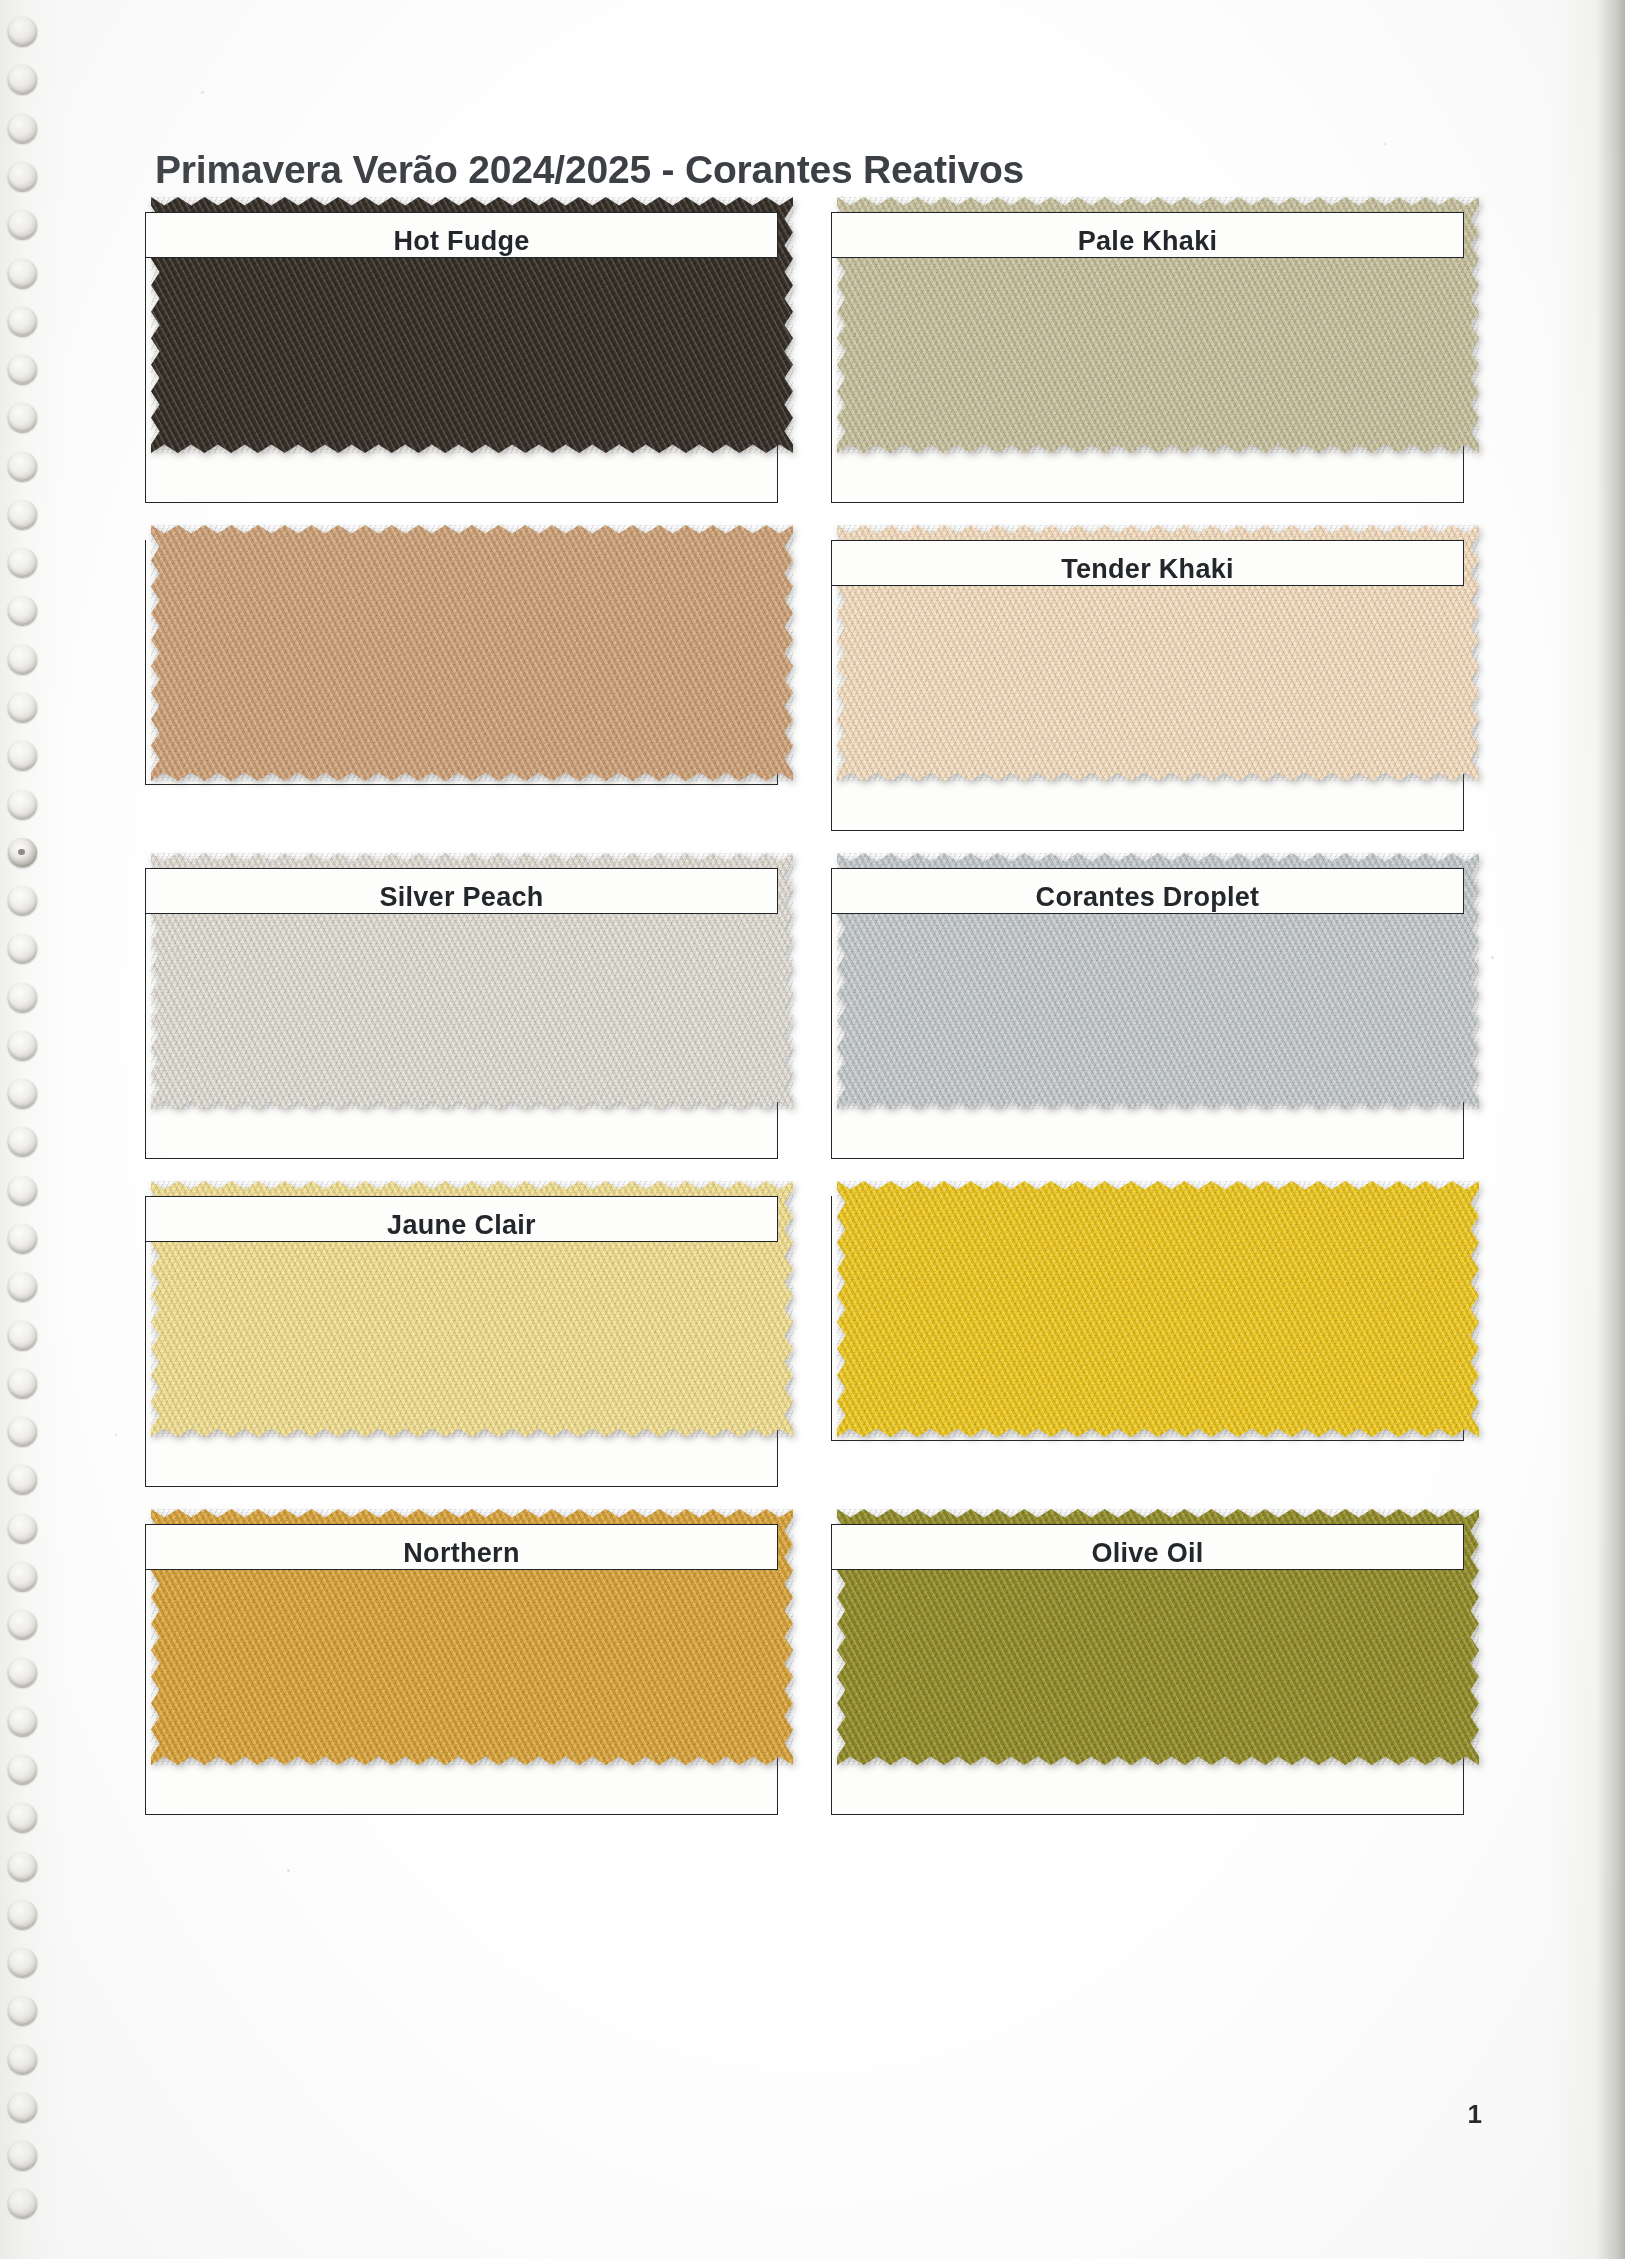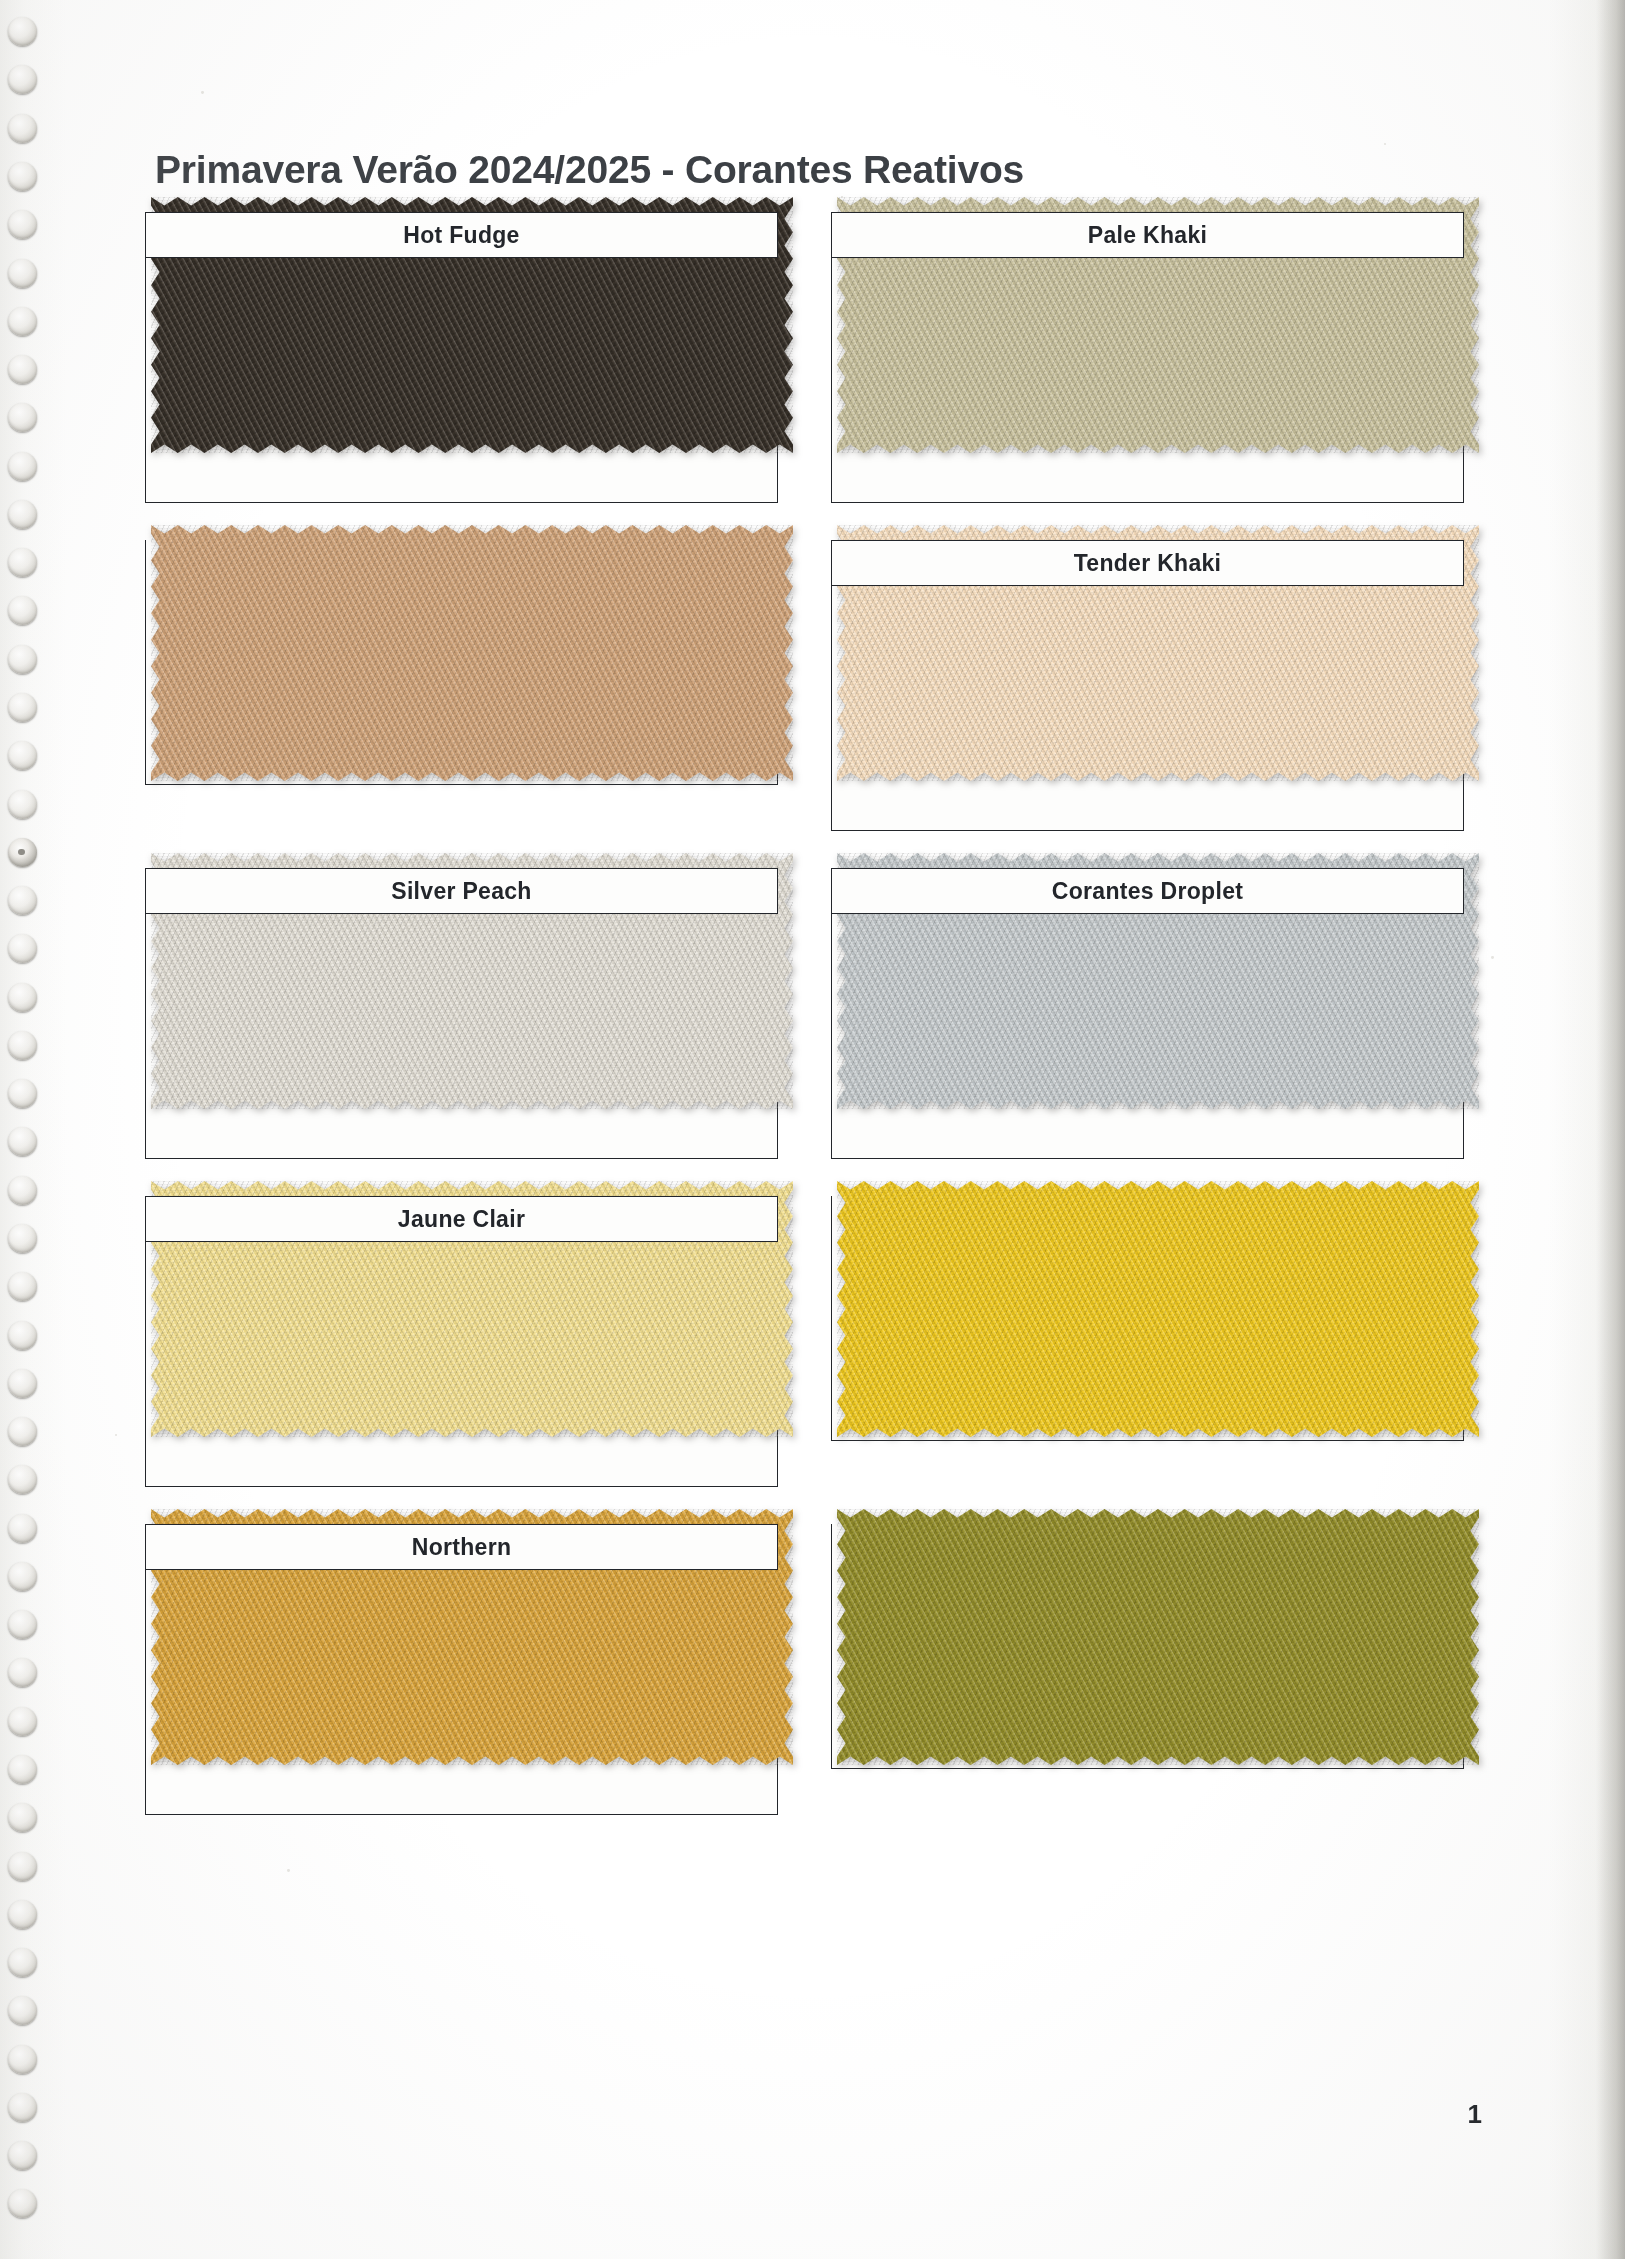--- a/index.html
+++ b/index.html
@@ -58,22 +58,22 @@
   }
   .srow{display:flex;justify-content:space-between;margin-bottom:37px;}
   .card{
     width:633px;position:relative;
   }
   .card-label{
     box-sizing:border-box;
     height:46px;
     border:1.9px solid #23262b;
     background:#fdfdfc;
-    display:flex;align-items:center;justify-content:center;
-    font-size:23px;font-weight:700;color:#23262b;
+    display:flex;align-items:flex-end;justify-content:center;
+    font-size:27px;font-weight:700;color:#23262b;
     letter-spacing:0.3px;
     position:relative;z-index:3;
   }
   .card-body{
     box-sizing:border-box;
     height:245px;
     border:1.9px solid #23262b;
     border-top:none;
     background:#fdfdfc;
     position:relative;
@@ -407,20 +407,23 @@
                 <rect width="6" height="1.3" y="3" fill="#000000" opacity="0.10"></rect>
                 <rect width="1.3" height="6" x="1.5" fill="#000000" opacity="0.05"></rect>
               </pattern>
             </defs>
             <path d="M 0 9 L 0.0 0.0 L 14.0 9.0 L 28.0 0.0 L 42.0 9.0 L 56.0 0.0 L 70.0 9.0 L 84.0 0.0 L 98.0 9.0 L 112.0 0.0 L 126.0 9.0 L 140.0 0.0 L 154.0 9.0 L 168.0 0.0 L 182.0 9.0 L 196.0 0.0 L 210.0 9.0 L 224.0 0.0 L 238.0 9.0 L 252.0 0.0 L 266.0 9.0 L 280.0 0.0 L 294.0 9.0 L 308.0 0.0 L 322.0 9.0 L 336.0 0.0 L 350.0 9.0 L 364.0 0.0 L 378.0 9.0 L 392.0 0.0 L 406.0 9.0 L 420.0 0.0 L 434.0 9.0 L 448.0 0.0 L 462.0 9.0 L 476.0 0.0 L 490.0 9.0 L 504.0 0.0 L 518.0 9.0 L 532.0 0.0 L 546.0 9.0 L 560.0 0.0 L 574.0 9.0 L 588.0 0.0 L 602.0 9.0 L 616.0 0.0 L 630.0 9.0 L 644.0 0.0 L 658.0 9.0 L 672.0 0.0 L 672.0 9.0 L 663.0 22.9 L 672.0 36.8 L 663.0 50.7 L 672.0 64.6 L 663.0 78.4 L 672.0 92.3 L 663.0 106.2 L 672.0 120.1 L 663.0 134.0 L 672.0 147.9 L 663.0 161.8 L 672.0 175.7 L 663.0 189.6 L 672.0 203.4 L 663.0 217.3 L 672.0 231.2 L 663.0 245.1 L 672.0 259.0 L 672.0 268.0 L 658.0 259.0 L 644.0 268.0 L 630.0 259.0 L 616.0 268.0 L 602.0 259.0 L 588.0 268.0 L 574.0 259.0 L 560.0 268.0 L 546.0 259.0 L 532.0 268.0 L 518.0 259.0 L 504.0 268.0 L 490.0 259.0 L 476.0 268.0 L 462.0 259.0 L 448.0 268.0 L 434.0 259.0 L 420.0 268.0 L 406.0 259.0 L 392.0 268.0 L 378.0 259.0 L 364.0 268.0 L 350.0 259.0 L 336.0 268.0 L 322.0 259.0 L 308.0 268.0 L 294.0 259.0 L 280.0 268.0 L 266.0 259.0 L 252.0 268.0 L 238.0 259.0 L 224.0 268.0 L 210.0 259.0 L 196.0 268.0 L 182.0 259.0 L 168.0 268.0 L 154.0 259.0 L 140.0 268.0 L 126.0 259.0 L 112.0 268.0 L 98.0 259.0 L 84.0 268.0 L 70.0 259.0 L 56.0 268.0 L 42.0 259.0 L 28.0 268.0 L 14.0 259.0 L 0.0 268.0 L 0.0 259.0 L 9.0 245.1 L 0.0 231.2 L 9.0 217.3 L 0.0 203.4 L 9.0 189.6 L 0.0 175.7 L 9.0 161.8 L 0.0 147.9 L 9.0 134.0 L 0.0 120.1 L 9.0 106.2 L 0.0 92.3 L 9.0 78.4 L 0.0 64.6 L 9.0 50.7 L 0.0 36.8 L 9.0 22.9 L 0.0 9.0 Z" fill="url(#p8)"></path>
           </svg>
           <div class="weave"></div>
         </div>
       </div>
       <div class="card">
+        <div class="card-label">
+          <span>Olive Oil</span>
+        </div>
         <div class="card-body"></div>
         <div class="swatch">
           <svg viewBox="0 0 672 268" preserveAspectRatio="none">
             <defs>
               <linearGradient id="g9" x1="0" y1="0" x2="0.85" y2="1">
                 <stop offset="0%" stop-color="#aca74a"></stop>
                 <stop offset="45%" stop-color="#9a9431"></stop>
                 <stop offset="100%" stop-color="#85801f"></stop>
               </linearGradient>
               <pattern id="p9" width="6" height="6" patternUnits="userSpaceOnUse" patternTransform="rotate(62)">

